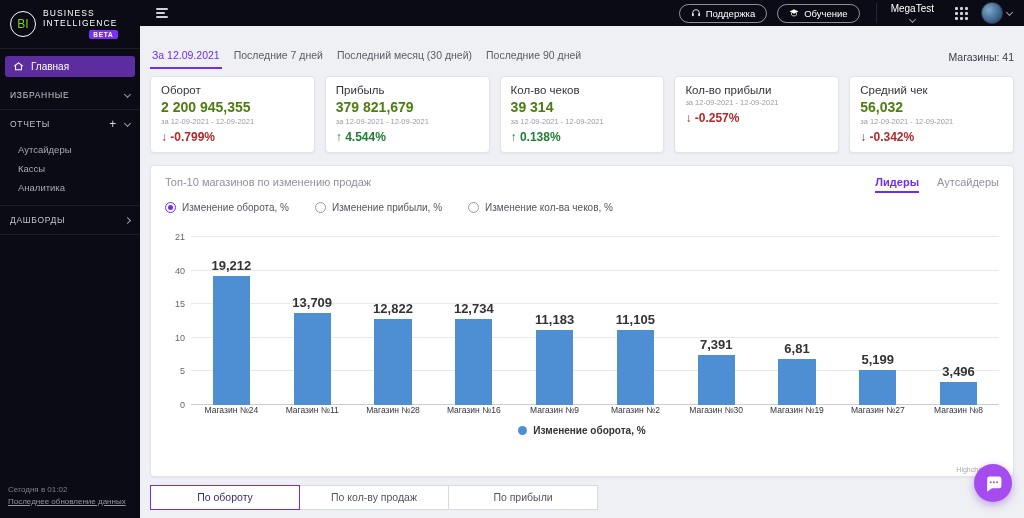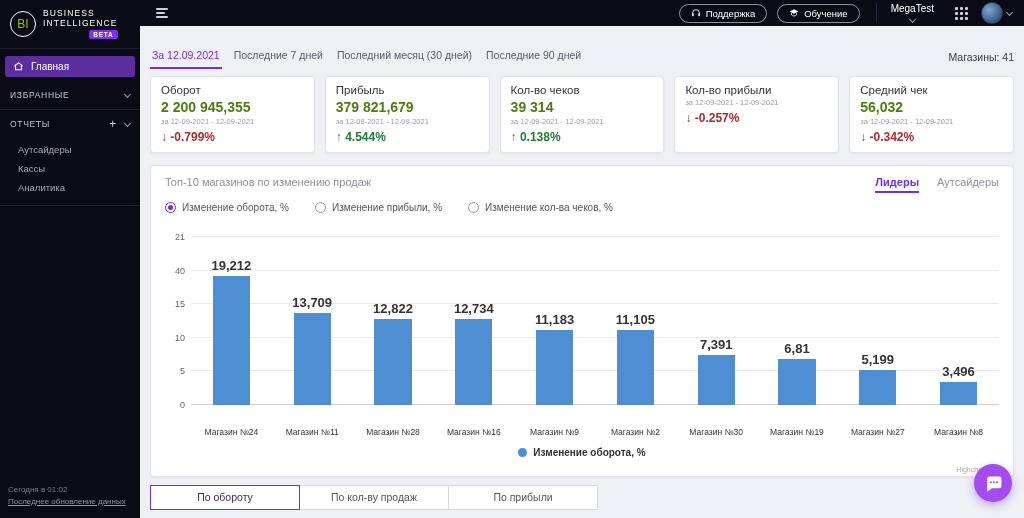--- a/index.html
+++ b/index.html
@@ -72,21 +72,21 @@
   .chart-row { display:flex; margin-top:24px; }
   .y-axis { width:26px; position:relative; height:168px; }
   .ytick { position:absolute; right:6px; transform:translateY(50%); font-size:9px; color:#666; }
   .plot { flex:1; position:relative; height:168px; }
   .gridline { position:absolute; left:0; right:0; height:1px; background:#e8e9ee; }
   .gridline.baseline { background:#ccced6; }
   .bars { position:absolute; inset:0; display:flex; align-items:flex-end; }
   .bar-col { flex:1; height:100%; display:flex; flex-direction:column; align-items:center; justify-content:flex-end; cursor:pointer; }
   .bar-value { font-size:13px; color:#333; margin-bottom:3px; font-weight:bold; }
   .bar { width:46%; max-width:40px; }
-  .x-labels { display:flex; margin-left:26px; margin-top:22px;align-items:flex-end; }
+  .x-labels { display:flex; margin-left:26px; margin-top:0;align-items:flex-end; }
   .x-label { flex:1; text-align:center; font-size:8.5px; color:#33343e; }
   .legend { display:flex; align-items:center; justify-content:center; gap:6px; margin-top:10px; cursor:pointer; }
   .legend-dot { width:9px; height:9px; border-radius:50%; }
   .legend-label { font-size:10px; font-weight:bold; color:#333; }
   .credit { position:absolute; right:8px; bottom:3px; font-size:7px; color:#a9aab3; cursor:pointer; }
 
   .bottom-tabs { display:flex; margin-top:8px; }
   .bottom-tab { width:150px; background:#fff; border:1px solid #d8dae2; padding:5px 0 6px; text-align:center; font-size:10.5px; color:#55565f; cursor:pointer; margin-left:-1px; }
   .bottom-tab:first-child { margin-left:0; }
   .bottom-tab.active { border-color:#6f2cf5; color:#3d2a6e; position:relative; z-index:2; }
@@ -126,20 +126,24 @@
       <span class="plus-icon">+</span>
       <span class="chev down"></span>
     </span>
   </div>
   <div class="side-sub">
     <div class="side-sub-item">Аутсайдеры</div>
     <div class="side-sub-item">Кассы</div>
     <div class="side-sub-item">Аналитика</div>
   </div>
 
+  <div class="side-section">
+    <span>ДАШБОРДЫ</span>
+    <span class="chev right"></span>
+  </div>
 
   <div class="side-spacer"></div>
 
   <div class="side-footer">
     <div>Сегодня в 01:02</div>
     <div class="link">Последнее обновление данных</div>
   </div>
 </aside>
 
 <header class="topbar">

